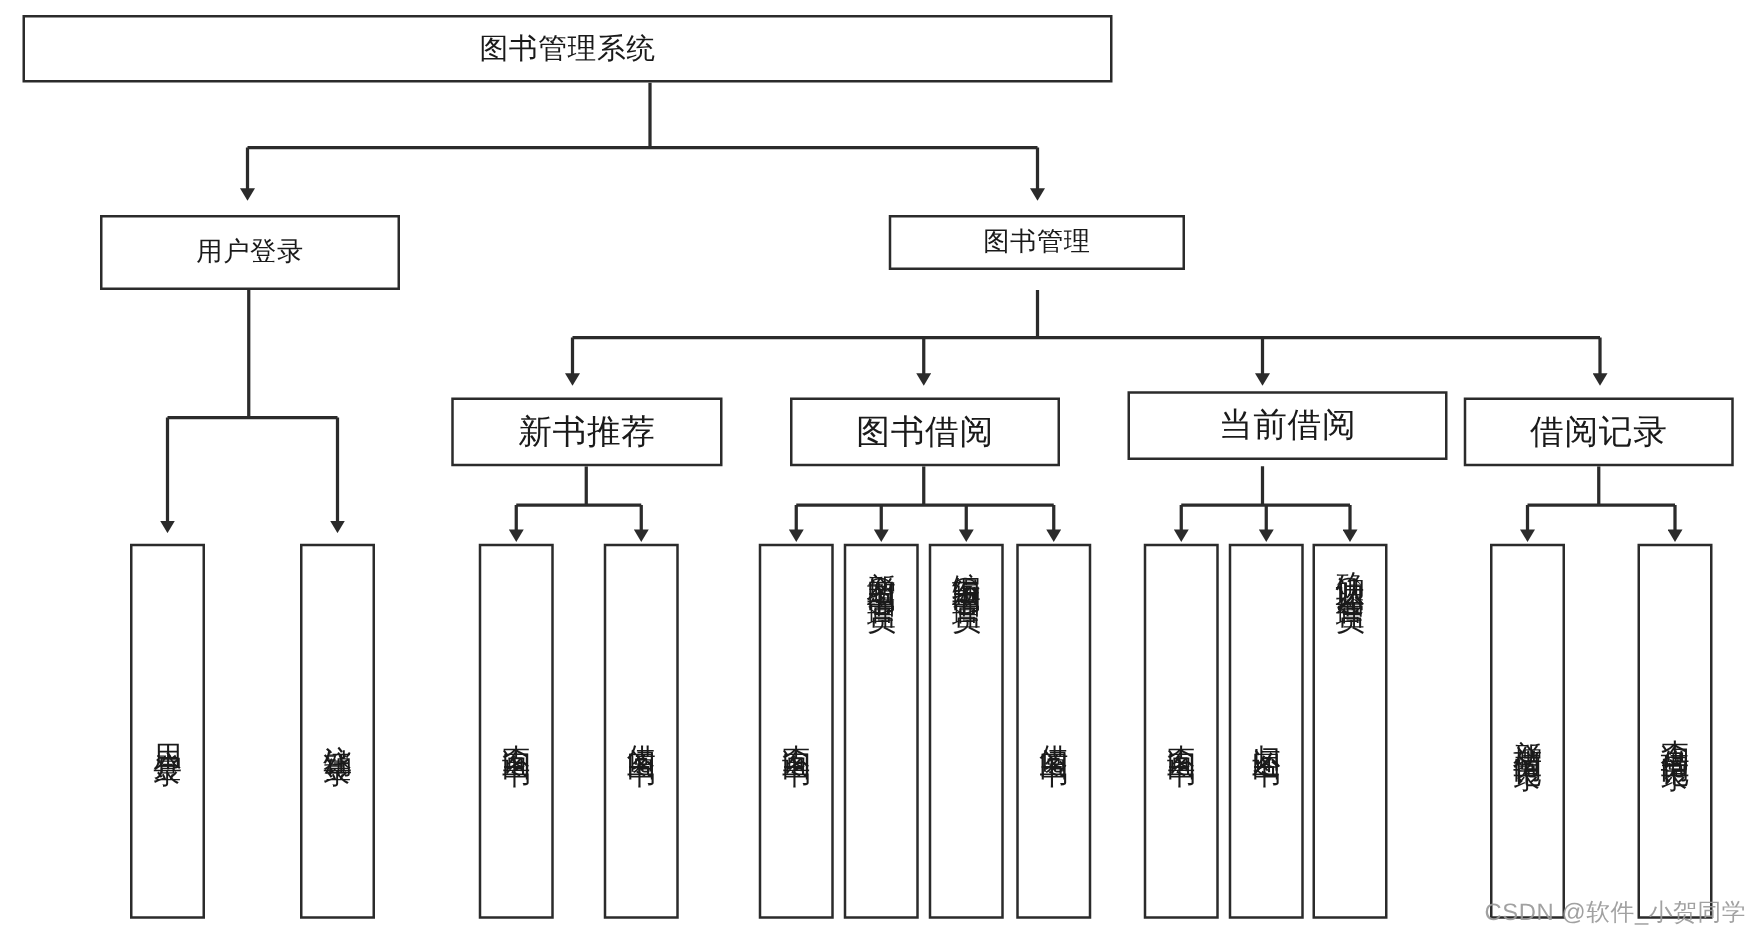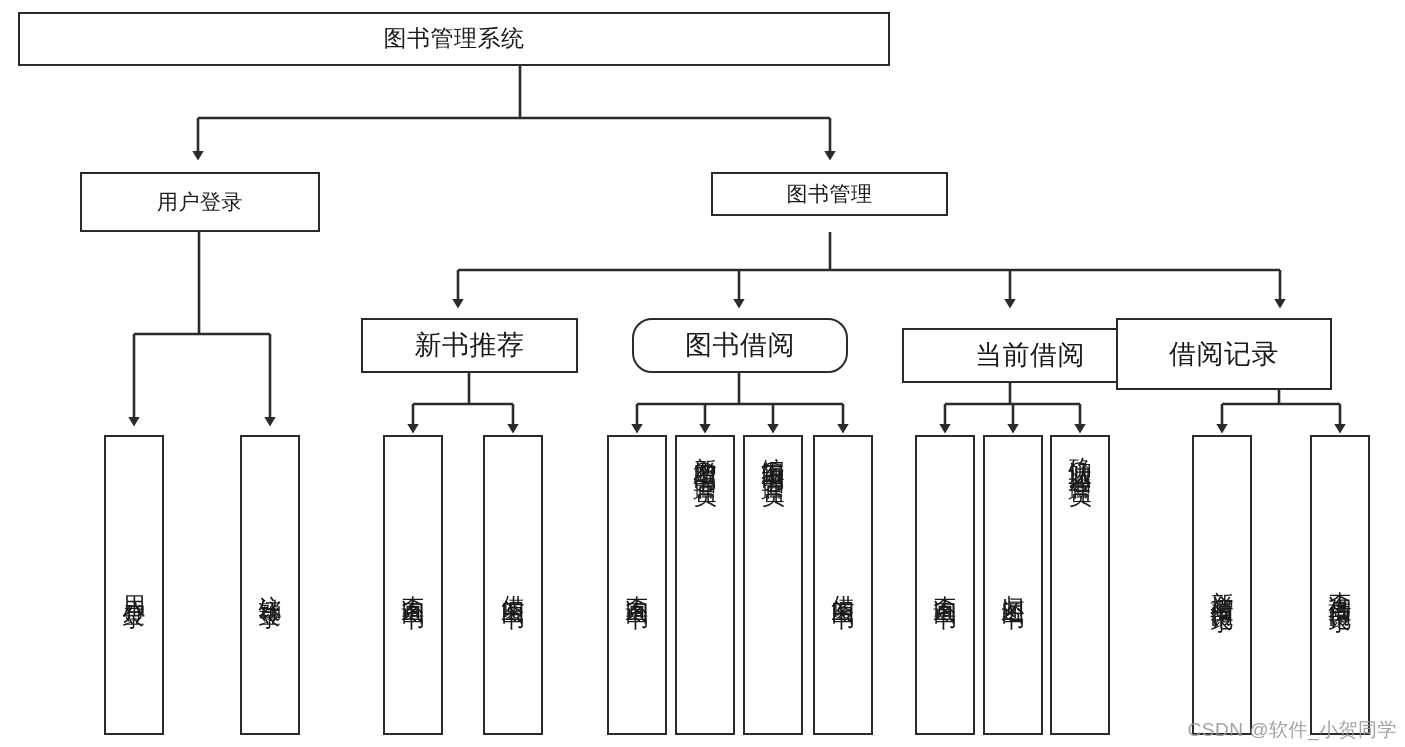--- a/index.html
+++ b/index.html
@@ -144,27 +144,27 @@
   <div class="node horiz level1" style="left:80px; top:172px; width:240px; height:60px;">
     <span class="node-label">用户登录</span>
   </div>
   <div class="node horiz level1" style="left:711px; top:172px; width:237px; height:44px;">
     <span class="node-label">图书管理</span>
   </div>
 
   <div class="node horiz level2" style="left:361px; top:318px; width:217px; height:55px;">
     <span class="node-label">新书推荐</span>
   </div>
-  <div class="node horiz level2" style="left:632px; top:318px; width:216px; height:55px;border-radius:20px;">
+  <div class="node horiz level2" style="left:632px; top:318px; width:216px; height:55px;">
     <span class="node-label">图书借阅</span>
   </div>
-  <div class="node horiz level2" style="left:902px; top:328px; width:256px; height:55px;">
+  <div class="node horiz level2" style="left:902px; top:313px; width:256px; height:55px;">
     <span class="node-label">当前借阅</span>
   </div>
-  <div class="node horiz level2" style="left:1116px; top:318px; width:216px; height:72px;">
+  <div class="node horiz level2" style="left:1171px; top:318px; width:216px; height:55px;">
     <span class="node-label">借阅记录</span>
   </div>
 
   <div class="node vert" style="left:104px; top:435px; width:60px; height:300px;">
     <span class="node-label">用户登录</span>
   </div>
   <div class="node vert" style="left:240px; top:435px; width:60px; height:300px;">
     <span class="node-label">注销登录</span>
   </div>
 

